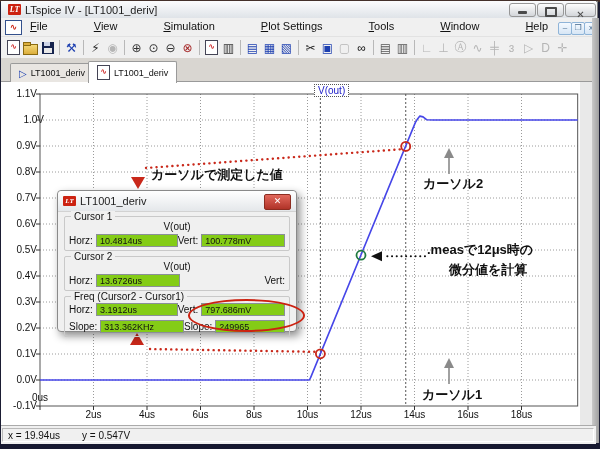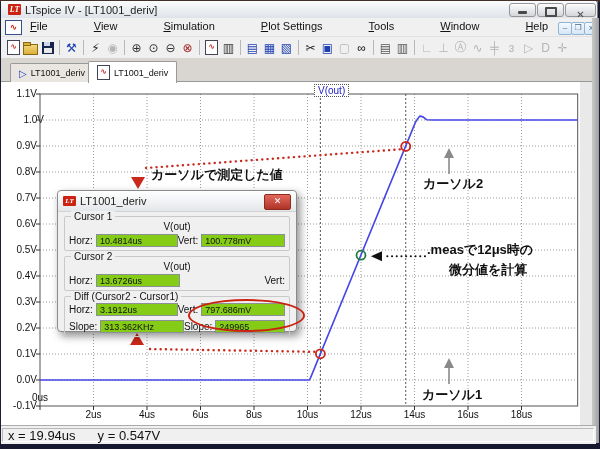--- a/index.html
+++ b/index.html
@@ -83,21 +83,21 @@
   .flab{font-size:10px;color:#111;}
   .field{background:#84cc16;border:1px solid #8a8f98;font-size:9px;color:#111;height:13px;line-height:13px;padding:0 3px;box-sizing:border-box;}
   .w-horz{width:84px;margin-left:3px;} .w-vert{width:86px;margin-left:3px;}
   .spacer{flex:1;}
   #slope-ellipse{position:absolute;left:130px;top:108px;width:113px;height:29px;border:2.5px solid #cc2211;
                  border-radius:50%;z-index:11;}
 
   
   #statusbar{left:1px;top:425px;width:595px;height:18px;background:#f0f0f0;border-top:1px solid #ababab;}
   #status-inner{position:absolute;left:1px;top:2px;width:592px;height:14px;border:1px solid #b9b9b9;border-right-color:#fff;border-bottom-color:#fff;
-                font-size:13px;color:#111;line-height:14px;padding-left:5px;box-sizing:border-box;}
+                font-size:10px;color:#111;line-height:14px;padding-left:5px;box-sizing:border-box;}
   #status-inner span{margin-right:22px;}
 </style>
 </head>
 <body>
 
 <div id="stage">
 
   <div class="abs" id="frame-top"></div>
   <div class="abs" id="win"></div>
   <div class="abs" id="bottom-strip"></div>
@@ -315,21 +315,21 @@
         <div class="trace-line">V(out)</div>
         <div class="frow">
           <span class="flab">Horz:</span>
           <span class="field w-horz">13.6726us</span>
           <span class="spacer"></span>
           <span class="flab">Vert:</span>
         </div>
       </div>
 
       <div class="group" style="margin-bottom:0;">
-        <span class="group-label">Diff (Cursor2 - Cursor1)</span>
+        <span class="group-label">Freq (Cursor2 - Cursor1)</span>
         <div class="frow" style="margin-top:0;">
           <span class="flab">Horz:</span>
           <span class="field w-horz">3.1912us</span>
           <span class="spacer"></span>
           <span class="flab">Vert:</span>
           <span class="field w-vert">797.686mV</span>
         </div>
         <div class="frow" style="margin-top:4px;">
           <span class="flab">Slope:</span>
           <span class="field w-horz">313.362KHz</span>

